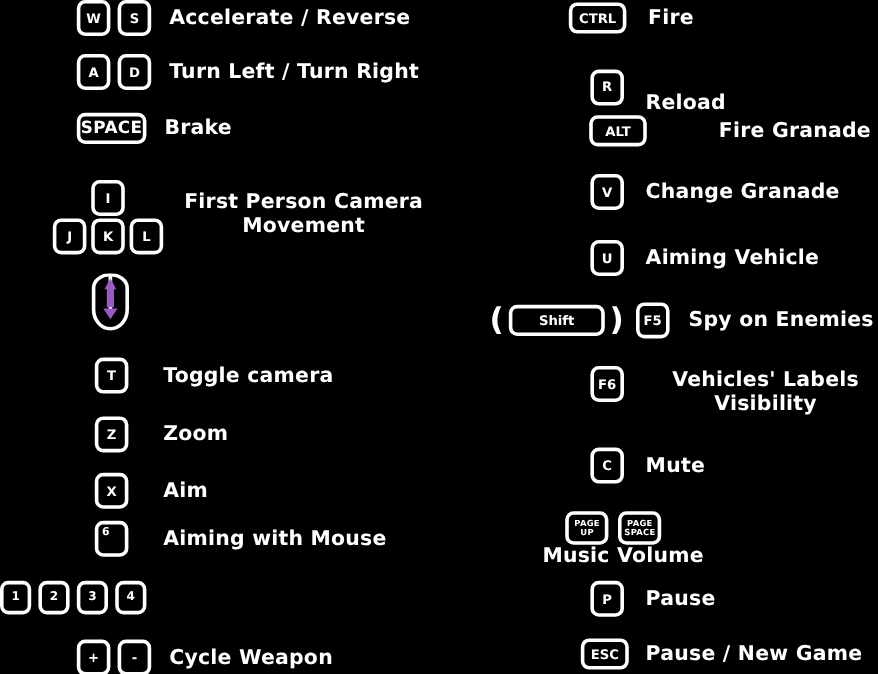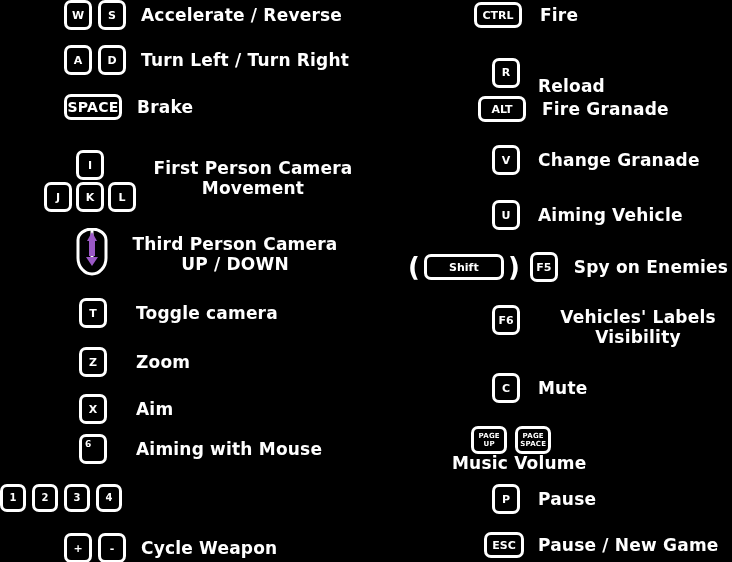--- a/index.html
+++ b/index.html
@@ -91,22 +91,20 @@
 <div class="row" style="left:75px;top:228px;align-items:flex-start;">
   <div class="mouse">
     <svg width="34" height="48" viewBox="0 0 34 48" aria-hidden="true">
       <path d="M3 12 A14 11 0 0 1 31 12 L31 30 A14 16 0 0 1 3 30 Z" fill="none" stroke="#ffffff" stroke-width="3"></path>
       <line x1="17" y1="2" x2="17" y2="30" stroke="#ffffff" stroke-width="3"></line>
       <polygon points="17,4 12,13 22,13" fill="#9b59c6"></polygon>
       <rect x="14" y="12" width="6" height="16" fill="#9b59c6"></rect>
       <polygon points="17,38 11,29 23,29" fill="#9b59c6"></polygon>
     </svg>
   </div>
-  <div class="label two-line" style="margin-left:12px;margin-top:6px;width:228px;">Third Person Camera
-UP / DOWN</div>
 </div>
 
 <div class="row" style="left:79px;top:298px;">
   <div class="keys">
     <div class="key sq">T</div>
   </div>
   <div class="label" style="margin-left:29px;">Toggle camera</div>
 </div>
 
 <div class="row" style="left:79px;top:347px;">
@@ -154,21 +152,21 @@
   <div class="label" style="margin-left:18px;">Fire</div>
 </div>
 
 <div class="row" style="left:492px;top:49px;">
   <div class="keys">
     <div class="key sq">R</div>
   </div>
   <div class="label" style="margin-left:18px;margin-top:28px;">Reload</div>
 </div>
 
-<div class="row" style="left:478px;top:96px;">
+<div class="row" style="left:491px;top:96px;gap:44px;">
   <div class="keys">
     <div class="key med">ALT</div>
   </div>
   <div class="label" style="margin-left:16px;">Fire Granade</div>
 </div>
 
 <div class="row" style="left:492px;top:145px;">
   <div class="keys">
     <div class="key sq">V</div>
   </div>

